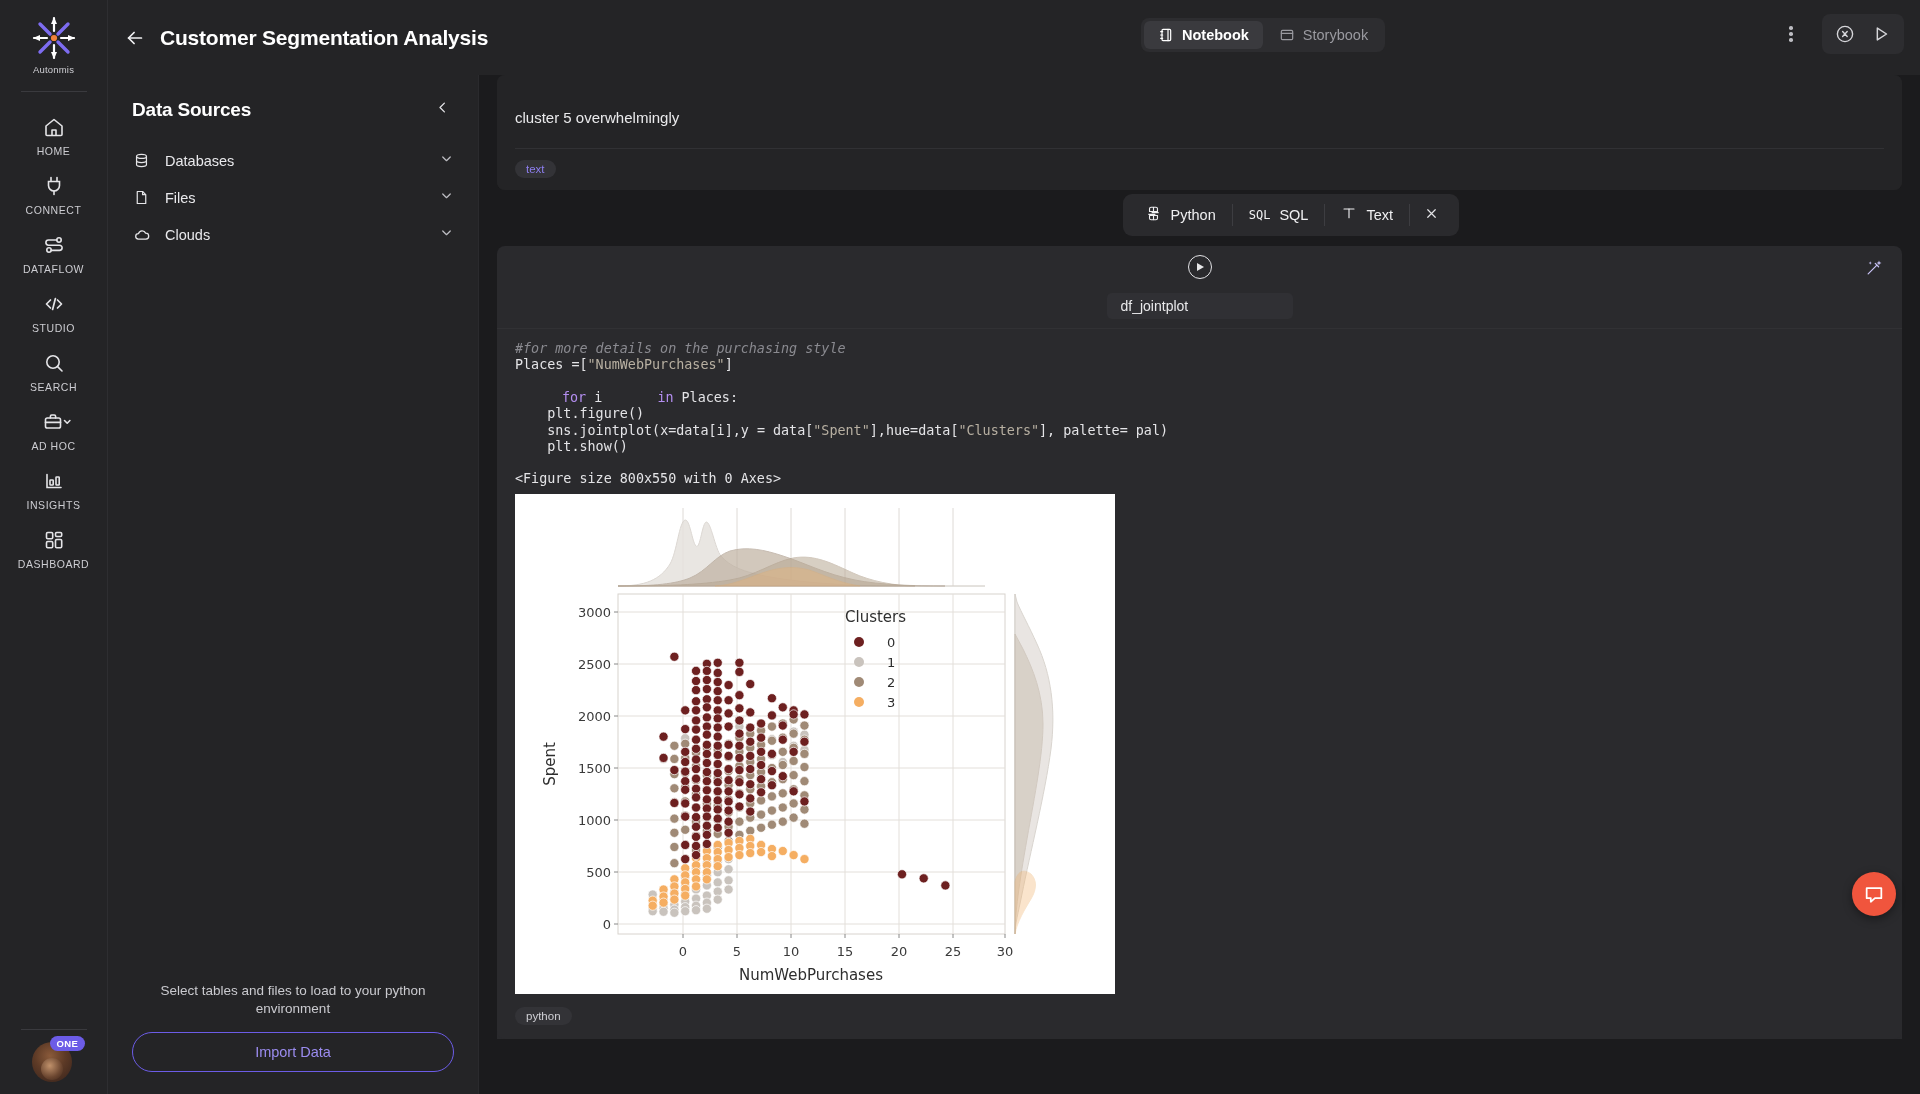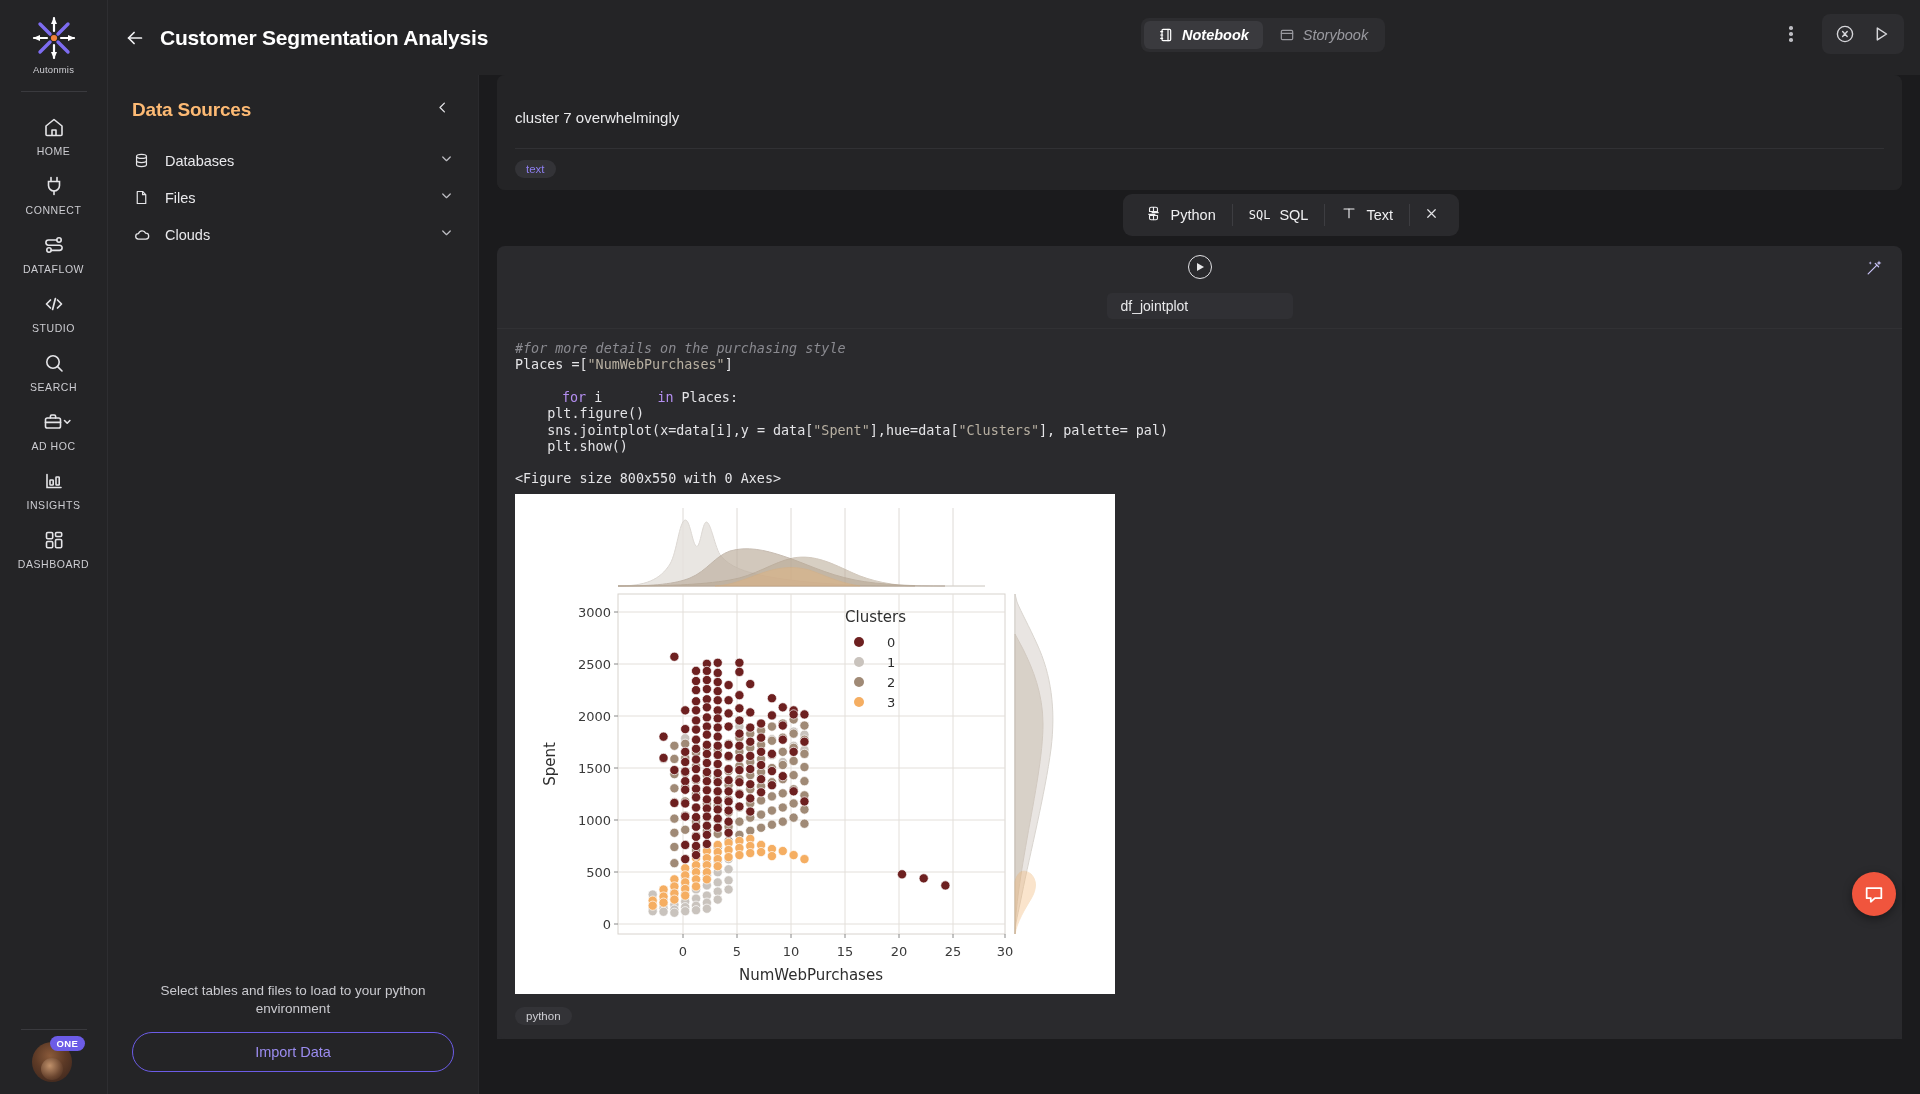--- a/index.html
+++ b/index.html
@@ -69,41 +69,40 @@
     font-size:21px; font-weight:700; color:#ffffff; margin-left:10px; letter-spacing:-.2px;
   }
   .seg-group {
     position:absolute; left:1033px; top:18px;
     display:flex; background:#2d2d30; border-radius:8px; padding:3px; gap:2px;
   }
   .seg {
     display:flex; align-items:center; gap:8px;
     padding:6px 14px; border-radius:6px; font-size:14.5px; cursor:pointer;
     color:#9a9aa0;
-    font-style:italic;
   }
   .seg.active { background:#3a3a3e; color:#ffffff; font-weight:700; }
   .seg svg { display:block; }
   .top-right { position:absolute; right:16px; top:14px; display:flex; align-items:center; gap:4px; }
   .kebab { width:34px; height:34px; display:flex; align-items:center; justify-content:center; cursor:pointer; }
   .kebab i { display:block; width:3.5px; height:3.5px; border-radius:50%; background:#bdbdc2; box-shadow:0 6px 0 #bdbdc2, 0 -6px 0 #bdbdc2; }
   .run-group { display:flex; align-items:center; gap:2px; background:#2d2d30; border-radius:8px; padding:4px 6px; margin-left:10px; }
   .rg-btn { width:34px; height:32px; display:flex; align-items:center; justify-content:center; cursor:pointer; color:#d6d6da; }
 
   
   .content-row { display:flex; height:1019px; }
   .sidepanel {
     width:371px; flex:0 0 371px; background:#242426;
     position:relative; border-right:1px solid #2a2a2d;
   }
   .sp-head {
     display:flex; align-items:center; justify-content:space-between;
     padding:22px 24px 10px 24px;
   }
-  .sp-title { font-size:19px; font-weight:700; color:#fdba74; letter-spacing:-.2px; }
+  .sp-title { font-size:19px; font-weight:700; color:#ffffff; letter-spacing:-.2px; }
   .sp-collapse { cursor:pointer; color:#e3e3e6; padding:2px 4px; }
   .sp-list { margin-top:10px; }
   .sp-item {
     display:flex; align-items:center; gap:14px;
     padding:9px 24px; cursor:pointer;
   }
   .sp-item .sp-ic { width:19px; height:19px; color:#e6e6e9; display:flex; align-items:center; justify-content:center; }
   .sp-item .sp-lb { flex:1; font-size:14.5px; color:#e9e9ec; }
   .sp-item .sp-ch { color:#bcbcc1; }
   .sp-foot {
@@ -440,21 +439,21 @@
           <div class="sp-hint">Select tables and files to load to your python environment</div>
           <button class="import-btn">Import Data</button>
         </div>
       </div>
 
       <div class="notebook">
 
         <div class="nb-card">
           <div class="md-cell">
             <div class="md-clip">&nbsp;</div>
-            <div class="md-text">cluster 7 overwhelmingly</div>
+            <div class="md-text">cluster 5 overwhelmingly</div>
             <div class="cell-divider"></div>
           </div>
           <div class="tag-row">
             <span class="tag">text</span>
           </div>
         </div>
 
         <div class="insert-row">
           <div class="insert-bar">
             <div class="ins-btn">

